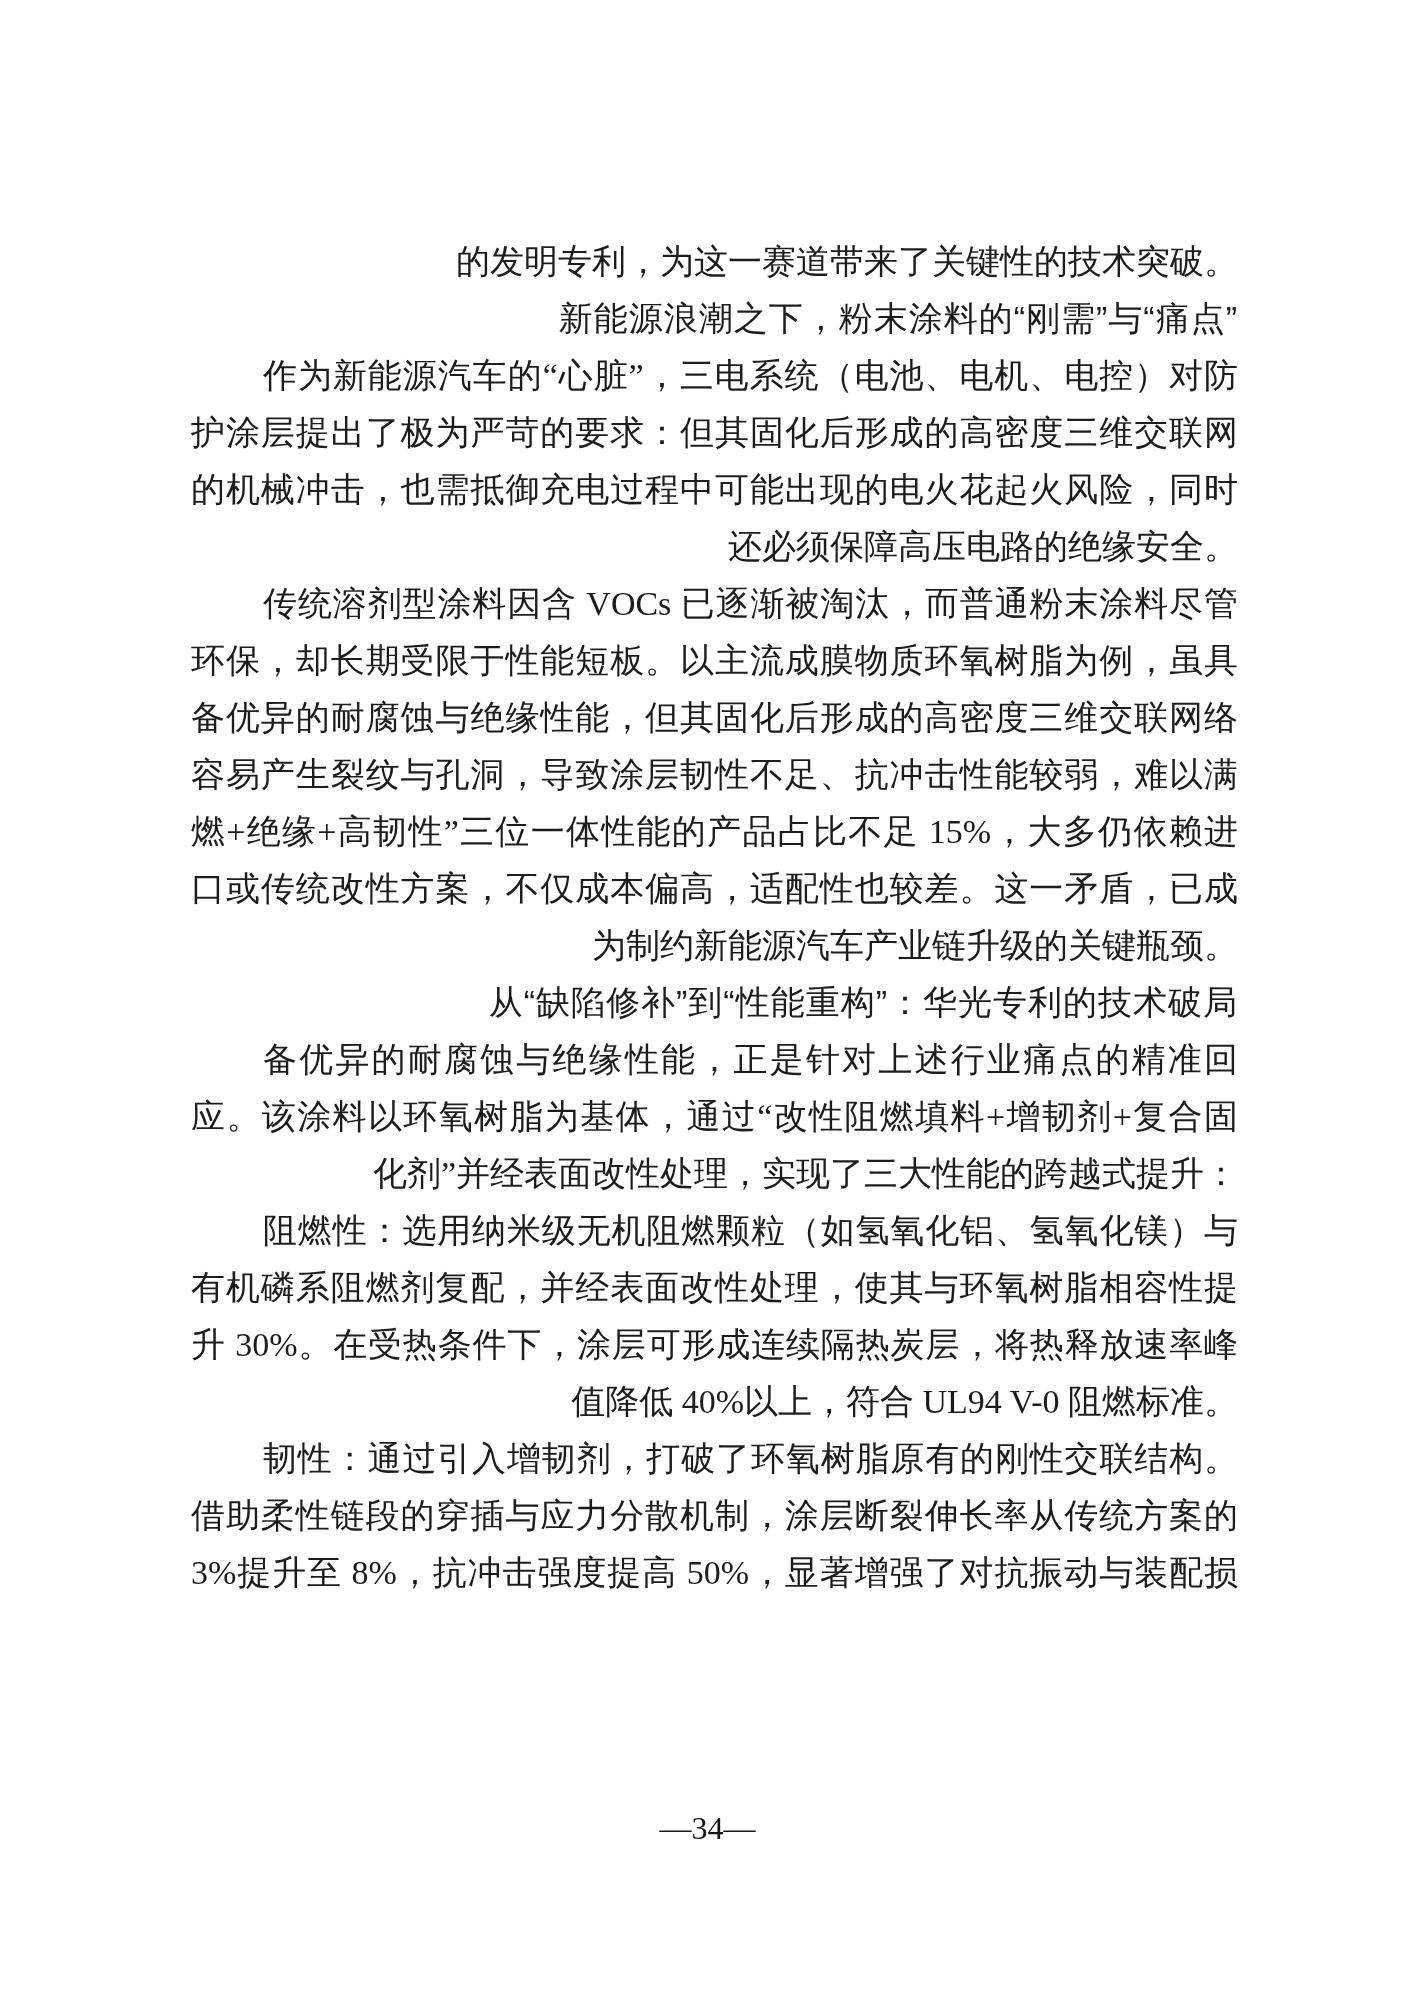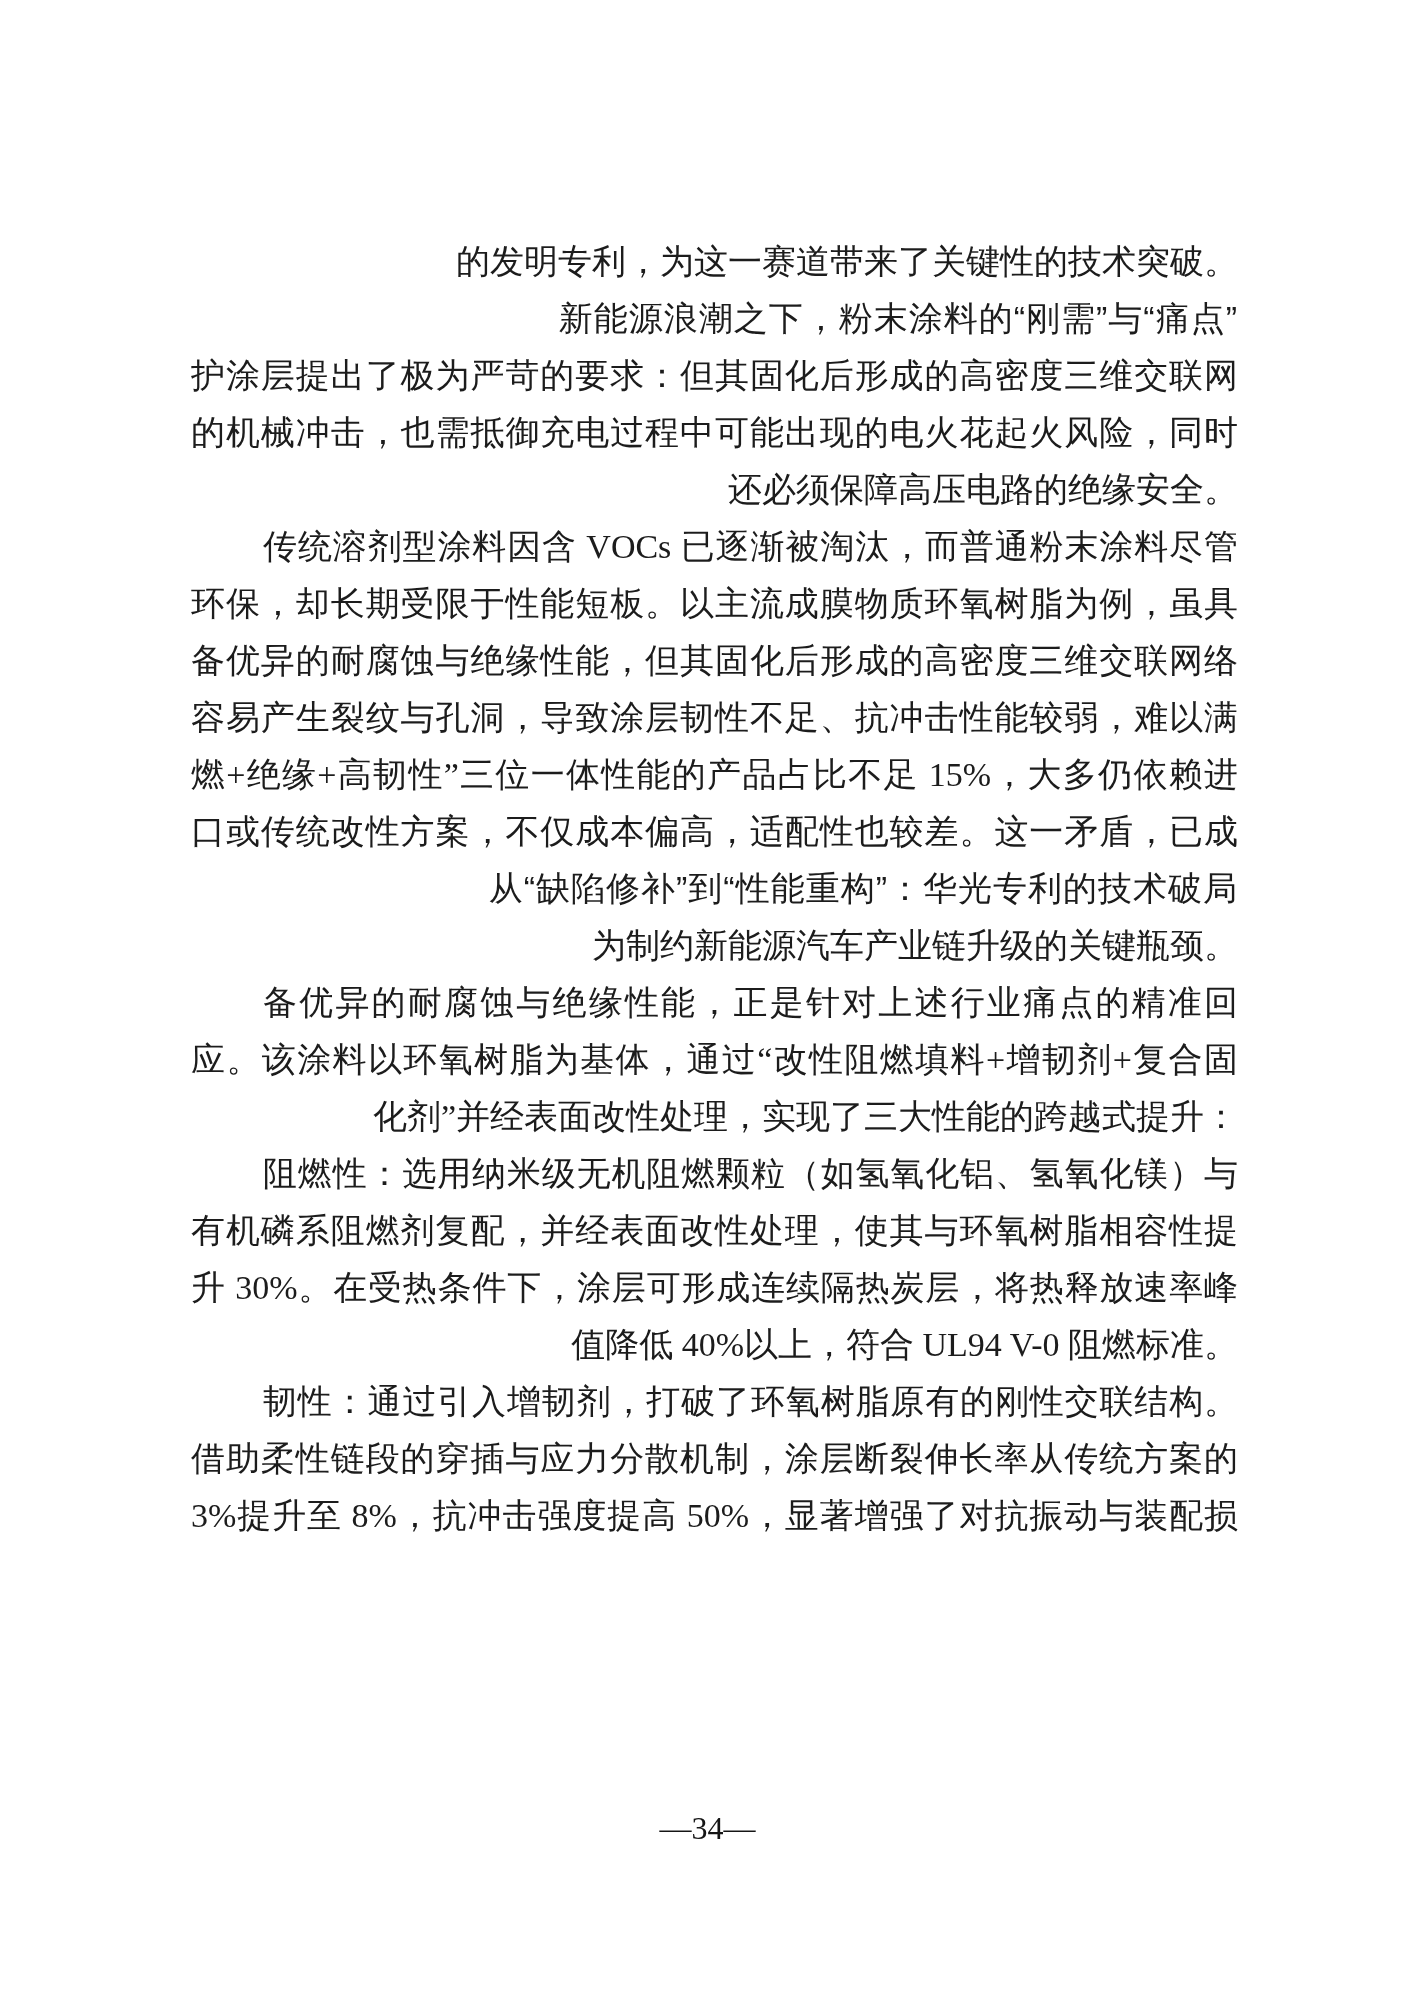--- a/index.html
+++ b/index.html
@@ -58,31 +58,32 @@
     font-family: "Liberation Serif", "DejaVu Serif", serif;
   }
 </style>
 </head>
 <body>
 
 <div class="page">
   <div class="textblock">
     <div class="ln">的发明专利，为这一赛道带来了关键性的技术突破。</div>
     <div class="ln h">新能源浪潮之下，粉末涂料的“刚需”与“痛点”</div>
+    <div class="ln j i">作为新能源汽车的“心脏”，三电系统（电池、电机、电控）对防</div>
     <div class="ln j">护涂层提出了极为严苛的要求：但其固化后形成的高密度三维交联网络</div>
     <div class="ln j">的机械冲击，也需抵御充电过程中可能出现的电火花起火风险，同时</div>
     <div class="ln">还必须保障高压电路的绝缘安全。</div>
     <div class="ln j i">传统溶剂型涂料因含 VOCs 已逐渐被淘汰，而普通粉末涂料尽管</div>
     <div class="ln j">环保，却长期受限于性能短板。以主流成膜物质环氧树脂为例，虽具</div>
     <div class="ln j">备优异的耐腐蚀与绝缘性能，但其固化后形成的高密度三维交联网络</div>
     <div class="ln j">容易产生裂纹与孔洞，导致涂层韧性不足、抗冲击性能较弱，难以满</div>
     <div class="ln j">燃+绝缘+高韧性”三位一体性能的产品占比不足 15%，大多仍依赖进</div>
     <div class="ln j">口或传统改性方案，不仅成本偏高，适配性也较差。这一矛盾，已成</div>
+    <div class="ln">为制约新能源汽车产业链升级的关键瓶颈。</div>
     <div class="ln h">从“缺陷修补”到“性能重构”：华光专利的技术破局</div>
-    <div class="ln">为制约新能源汽车产业链升级的关键瓶颈。</div>
     <div class="ln j i">备优异的耐腐蚀与绝缘性能，正是针对上述行业痛点的精准回</div>
     <div class="ln j">应。该涂料以环氧树脂为基体，通过“改性阻燃填料+增韧剂+复合固</div>
     <div class="ln">化剂”并经表面改性处理，实现了三大性能的跨越式提升：</div>
     <div class="ln j i">阻燃性：选用纳米级无机阻燃颗粒（如氢氧化铝、氢氧化镁）与</div>
     <div class="ln j">有机磷系阻燃剂复配，并经表面改性处理，使其与环氧树脂相容性提</div>
     <div class="ln j">升 30%。在受热条件下，涂层可形成连续隔热炭层，将热释放速率峰</div>
     <div class="ln">值降低 40%以上，符合 UL94 V-0 阻燃标准。</div>
     <div class="ln j i">韧性：通过引入增韧剂，打破了环氧树脂原有的刚性交联结构。</div>
     <div class="ln j">借助柔性链段的穿插与应力分散机制，涂层断裂伸长率从传统方案的</div>
     <div class="ln j">3%提升至 8%，抗冲击强度提高 50%，显著增强了对抗振动与装配损</div>

